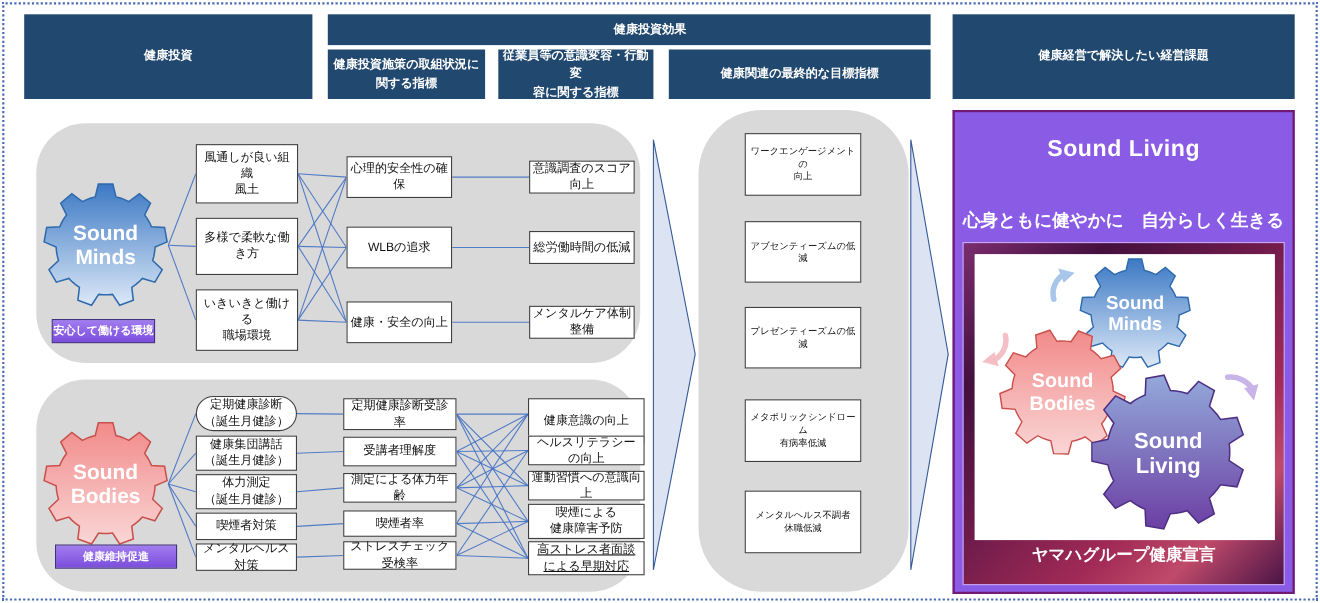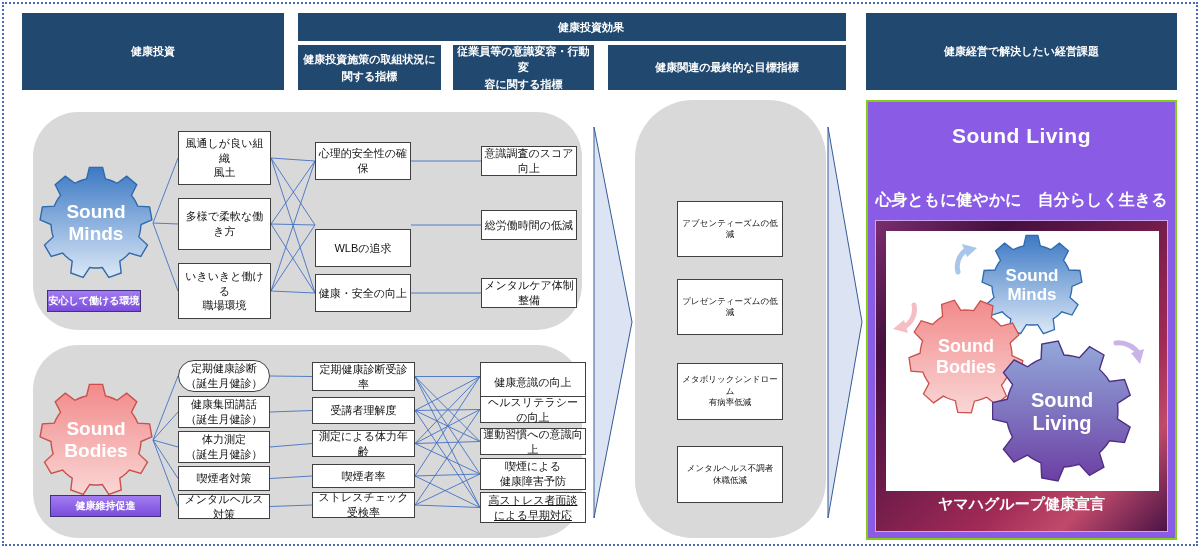--- a/index.html
+++ b/index.html
@@ -14,21 +14,21 @@
        display:flex;align-items:center;justify-content:center;text-align:center;
        white-space:pre-line;font-size:11px;line-height:1.35;color:#111;padding:1px 2px;z-index:2;}
   .goal{font-size:8.5px;}
   .tag{position:absolute;z-index:2;color:#fff;font-weight:bold;font-size:10px;
        display:flex;align-items:center;justify-content:center;text-align:center;box-sizing:border-box;
        background:linear-gradient(180deg,#a27df0 0%,#7b4ddc 100%);border:1px solid #40307d;}
   .gearwrap{position:absolute;z-index:1;}
   .gearwrap svg{display:block;}
   .edges{position:absolute;left:0;top:0;z-index:1;pointer-events:none;}
   .panel{position:absolute;left:866px;top:100px;width:311px;height:440px;
-         background:#8A5CE6;border:2px solid #84cc16;box-sizing:border-box;z-index:3;}
+         background:#8A5CE6;border:2px solid #701a75;box-sizing:border-box;z-index:3;}
   .panel-title{position:absolute;left:0;top:22px;width:100%;text-align:center;
          color:#fff;font-weight:bold;font-size:21px;letter-spacing:.5px;}
   .panel-sub{position:absolute;left:0;top:88px;width:100%;text-align:center;
          color:#fff;font-weight:bold;font-size:16px;}
   .frame{position:absolute;left:7px;top:118px;width:293px;height:312px;
          background:linear-gradient(135deg,#7b2d6e 0%,#44103e 22%,#6d1b4a 45%,#a12a56 68%,#c04a6a 82%,#4a1446 100%);
          border:1px solid #c9a6ee;box-sizing:border-box;}
   .frame-white{position:absolute;left:10px;top:10px;width:273px;height:260px;background:#fff;overflow:hidden;}
   .decl{position:absolute;left:0;top:265px;width:100%;height:36px;display:flex;align-items:center;
         justify-content:center;color:#fff;font-weight:bold;font-size:15px;}
@@ -134,21 +134,21 @@
   </div>
   <div class="tag" style="left:50px;top:495px;width:111px;height:22px;">健康維持促進</div>
 
   <div class="box" style="left:178px;top:131px;width:93px;height:54px;">風通しが良い組織
 風土</div>
   <div class="box" style="left:178px;top:198px;width:93px;height:52px;">多様で柔軟な働き方</div>
   <div class="box" style="left:178px;top:263px;width:93px;height:56px;">いきいきと働ける
 職場環境</div>
 
   <div class="box" style="left:315px;top:142px;width:96px;height:38px;">心理的安全性の確保</div>
-  <div class="box" style="left:315px;top:206px;width:96px;height:38px;margin-top:23px;">WLBの追求</div>
+  <div class="box" style="left:315px;top:206px;width:96px;height:38px;">WLBの追求</div>
   <div class="box" style="left:315px;top:274px;width:96px;height:38px;">健康・安全の向上</div>
 
   <div class="box" style="left:481px;top:146px;width:96px;height:30px;">意識調査のスコア向上</div>
   <div class="box" style="left:481px;top:210px;width:96px;height:30px;">総労働時間の低減</div>
   <div class="box" style="left:481px;top:278px;width:96px;height:30px;">メンタルケア体制整備</div>
 
   <div class="box" style="left:178px;top:360px;width:92px;height:32px;border-radius:16px;">定期健康診断
 （誕生月健診）</div>
   <div class="box" style="left:178px;top:396px;width:92px;height:32px;">健康集団講話
 （誕生月健診）</div>
@@ -164,20 +164,22 @@
   <div class="box" style="left:312px;top:492px;width:103px;height:26px;">ストレスチェック受検率</div>
 
   <div class="box" style="left:480px;top:362px;width:106px;height:41px;">健康意識の向上</div>
   <div class="box" style="left:480px;top:396px;width:106px;height:27px;">ヘルスリテラシーの向上</div>
   <div class="box" style="left:480px;top:428px;width:106px;height:27px;">運動習慣への意識向上</div>
   <div class="box" style="left:480px;top:458px;width:106px;height:32px;">喫煙による
 健康障害予防</div>
   <div class="box" style="left:480px;top:492px;width:106px;height:31px;text-decoration:underline;">高ストレス者面談
 による早期対応</div>
 
+  <div class="box goal" style="left:677px;top:121px;width:106px;height:57px;">ワークエンゲージメントの
+向上</div>
   <div class="box goal" style="left:677px;top:201px;width:106px;height:56px;">アブセンティーズムの低減</div>
   <div class="box goal" style="left:677px;top:279px;width:106px;height:56px;">プレゼンティーズムの低減</div>
   <div class="box goal" style="left:677px;top:363px;width:106px;height:57px;">メタボリックシンドローム
 有病率低減</div>
   <div class="box goal" style="left:677px;top:446px;width:106px;height:57px;">メンタルヘルス不調者
 休職低減</div>
 
   <div class="panel">
     <div class="panel-title">Sound Living</div>
     <div class="panel-sub">心身ともに健やかに　自分らしく生きる</div>

